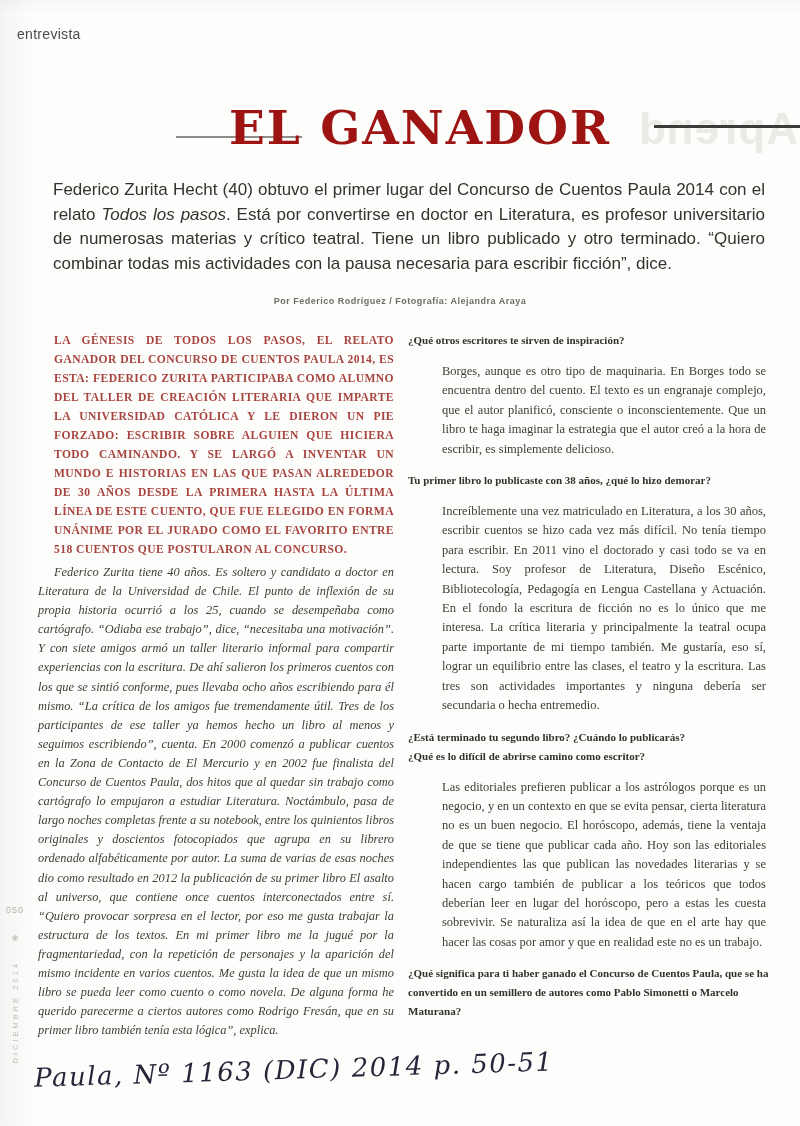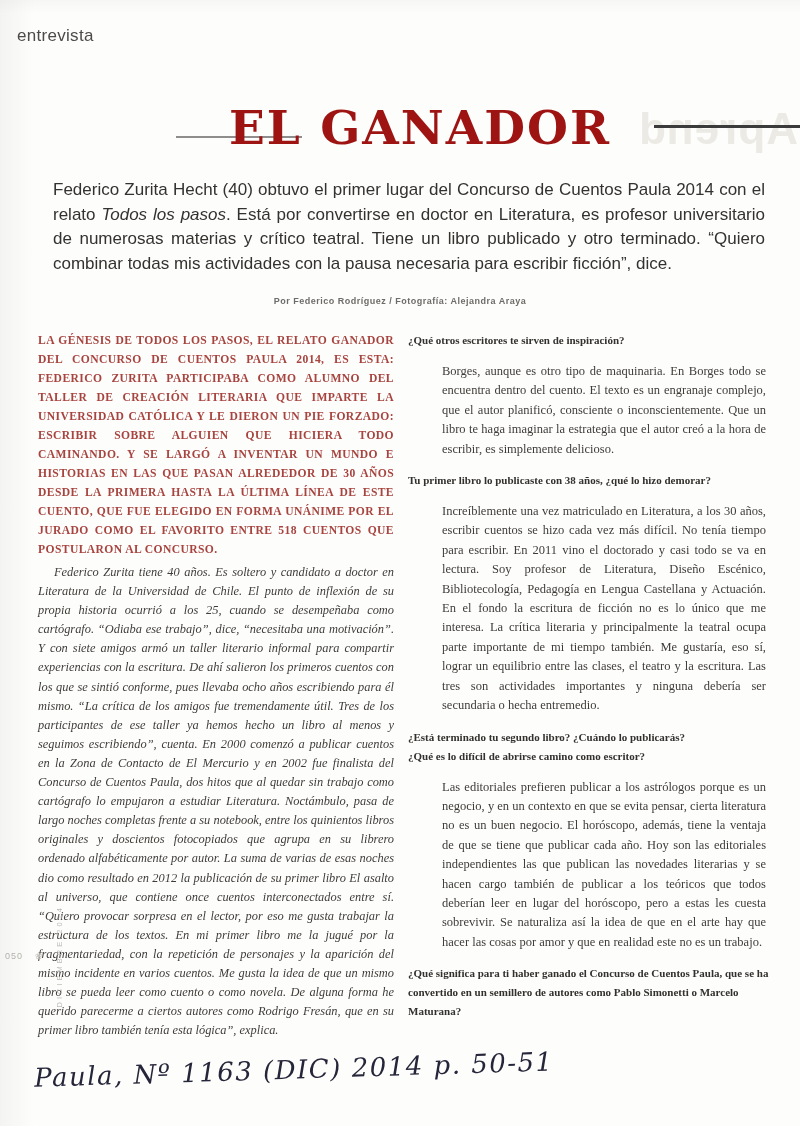--- a/index.html
+++ b/index.html
@@ -12,21 +12,21 @@
     font-family:"Liberation Serif",serif;
   }
   
   .page::before{
     content:"";position:absolute;left:0;top:0;bottom:0;width:34px;
     background:linear-gradient(90deg,rgba(120,120,118,0.07),rgba(120,120,118,0));
   }
   .section-label{
     position:absolute;left:17px;top:26px;
     font-family:"Liberation Sans",sans-serif;
-    font-size:17px;color:#4c4b49;letter-spacing:.3px;
+    font-size:14px;color:#4c4b49;letter-spacing:.3px;
   }
   .title-wrap{position:absolute;left:0;top:100px;width:800px;height:70px;}
   .bleed{
     position:absolute;right:2px;top:4px;
     font-family:"Liberation Sans",sans-serif;font-weight:bold;
     font-size:44px;color:#eceae5;transform:scaleX(-1);
     letter-spacing:1px;user-select:none;
   }
   .rule-left{position:absolute;left:176px;top:36px;width:126px;height:2px;background:#8e8d8b;}
   .rule-right{position:absolute;left:654px;top:25px;width:146px;height:3px;background:#3b3b3b;}
@@ -46,21 +46,21 @@
   .intro .it{font-style:italic;}
   .byline{
     position:absolute;left:0;top:296px;width:800px;text-align:center;
     font-family:"Liberation Sans",sans-serif;font-weight:bold;
     font-size:9px;color:#6e6c68;letter-spacing:.5px;
   }
   .columns{position:absolute;left:38px;top:331px;width:740px;display:flex;gap:14px;}
   .col-left{width:356px;}
   .col-right{width:370px;}
   .lead-red{
-    margin:0 0 4px 0;
+    margin:0 0 4px 16px;
     font-family:"Liberation Serif",serif;font-weight:bold;
     font-size:11.6px;line-height:19px;letter-spacing:.4px;
     color:#a8443f;text-align:justify;
   }
   .body-text{
     margin:0;text-indent:16px;
     font-size:12.4px;line-height:19.1px;color:#403d39;
     text-align:justify;
     font-style:italic;
   }
@@ -69,21 +69,21 @@
     font-weight:bold;font-size:11px;line-height:19px;
     color:#33312d;text-align:left;
   }
   .qa-answer{
     margin:12px;padding-left:22px;
     font-size:12.5px;line-height:19.4px;color:#3f3c38;
     text-align:justify;
   }
   .margin-rail{
     position:absolute;left:5px;top:905px;width:20px;
-    display:flex;flex-direction:row;align-items:center;gap:12px;
+    display:flex;flex-direction:column;align-items:center;gap:18px;
     color:#b3b1ac;
   }
   .page-num{font-family:"Liberation Sans",sans-serif;font-size:9px;letter-spacing:1px;}
   .flower-icon{font-size:9px;color:#c2c0bb;}
   .issue-vertical{
     writing-mode:vertical-rl;transform:rotate(180deg);
     font-family:"Liberation Sans",sans-serif;
     font-size:7.5px;letter-spacing:3px;color:#bdbbb6;
   }
   .handwritten{

